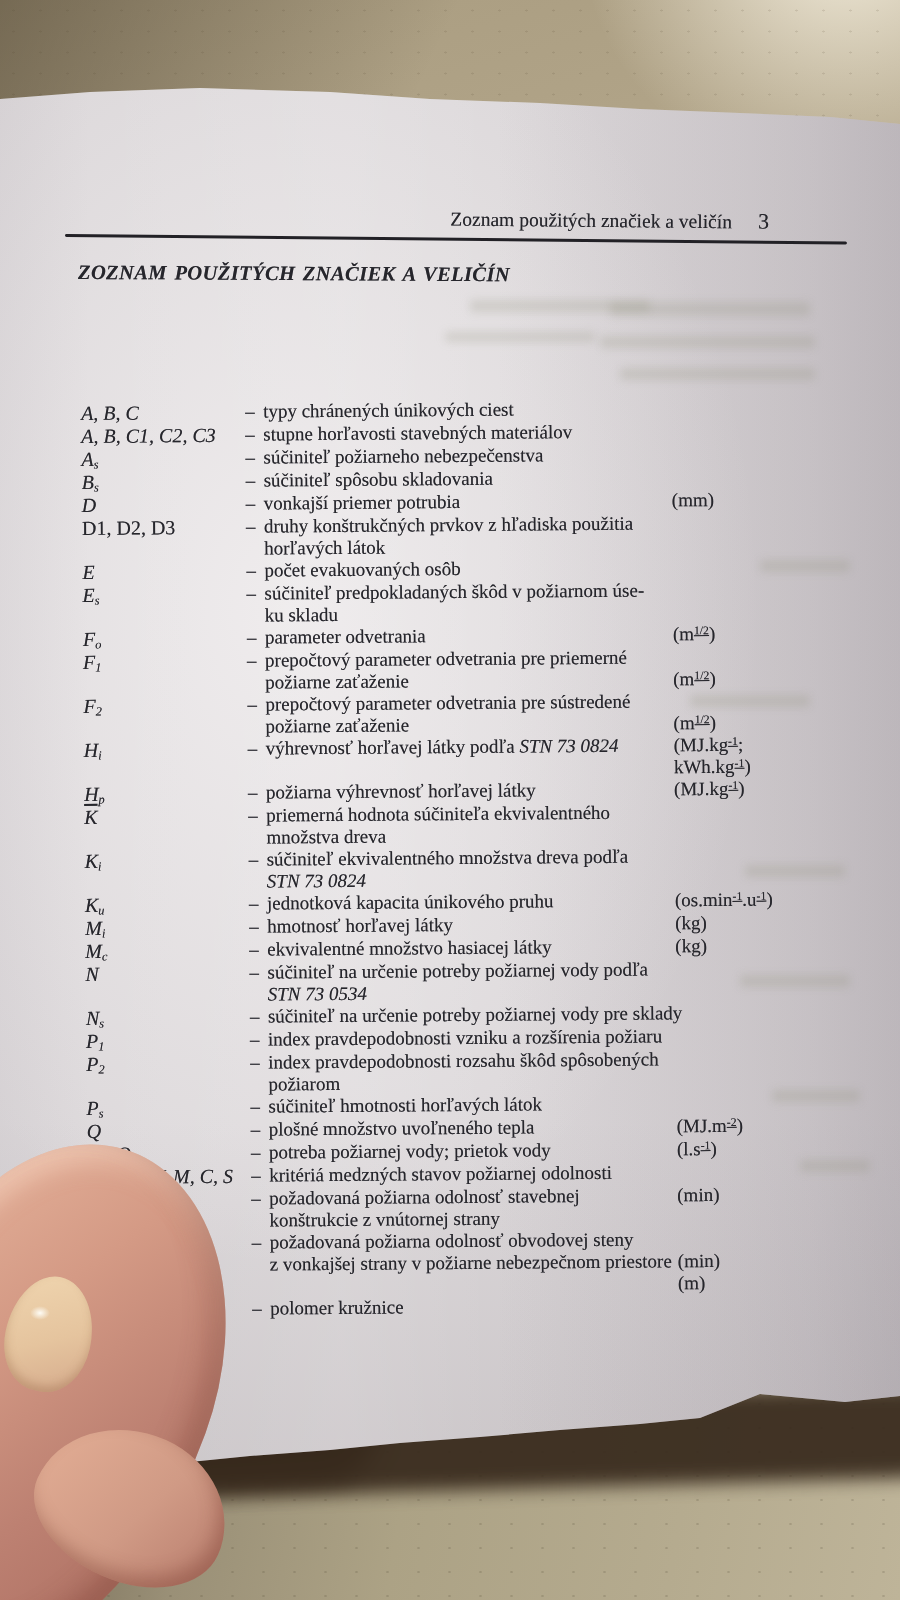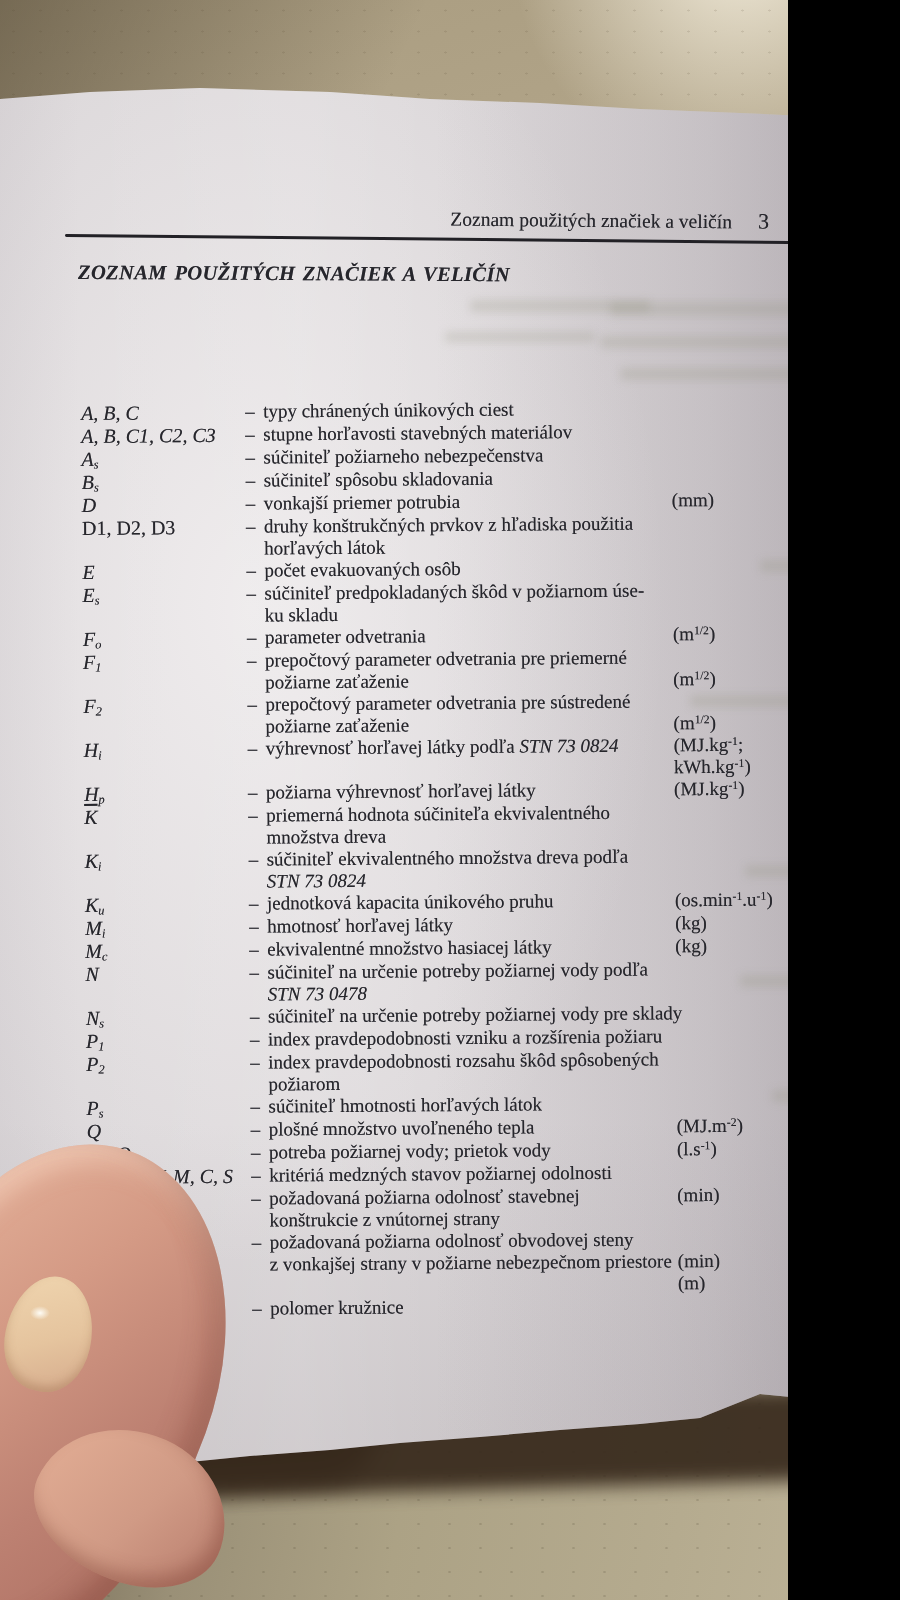--- a/index.html
+++ b/index.html
@@ -1,16 +1,16 @@
 <!DOCTYPE html>
 <html><head>
 <meta charset="utf-8">
 <style>
   html,body{margin:0;padding:0;background:#000;}
-  .scene{position:relative;width:788px;height:1600px;overflow:hidden;
+  .scene{position:relative;width:900px;height:1600px;overflow:hidden;
          font-family:"Liberation Serif","DejaVu Serif",serif;color:#26262c;}
 
   
   .table{position:absolute;inset:0;
     background:linear-gradient(165deg,#a99c80 0%,#b7aa8e 30%,#bcae93 55%,#b2a68a 100%);}
   .table:after{content:"";position:absolute;inset:0;
     background-image:radial-gradient(rgba(80,68,48,.14) 1px,transparent 1.6px);
     background-size:27px 21px;}
   .table-sheen{position:absolute;left:45%;top:-12%;width:70%;height:40%;
     background:radial-gradient(ellipse 60% 55% at 70% 20%,rgba(246,240,224,.95),rgba(246,240,224,0) 70%);}
@@ -75,21 +75,21 @@
   .entry{display:flex;align-items:flex-start;}
   .sym{width:164px;padding-left:3px;font-style:italic;font-size:20px;flex:none;}
   .sym.upright{font-style:normal;}
   .lines{flex:1;min-width:0;}
   .line{display:flex;height:22px;line-height:22px;white-space:nowrap;}
   .dash{width:18px;flex:none;}
   .txt{min-width:408px;}
   .unit{flex:none;}
   sub,sup{font-size:.62em;line-height:0;}
   sub{vertical-align:-.22em;}
-  sup{vertical-align:.5em;}
+  sup{vertical-align:.5em;text-decoration:underline;}
   .ov{text-decoration:overline;}
   .it{font-style:italic;font-family:Liberation Serif, serif;}
 
   
   .thumb-main{position:absolute;left:-112px;top:1138px;width:320px;height:520px;
     background:linear-gradient(125deg,#e7b59d 0%,#d49a85 35%,#bd8172 65%,#a96b5e 100%);
     border-radius:48% 52% 46% 54%/40% 46% 54% 60%;transform:rotate(20deg);
     box-shadow:inset -14px -10px 30px rgba(120,60,48,.45),inset 10px 12px 24px rgba(255,225,205,.55);}
   .thumb-nail{position:absolute;left:6px;top:1276px;width:86px;height:116px;
     background:linear-gradient(155deg,#f0d6b0 0%,#e5c49e 55%,#d4a98b 100%);
@@ -356,21 +356,21 @@
           <div class="entry">
             <span class="sym">N</span>
             <div class="lines">
               <div class="line">
                 <span class="dash">–</span>
                 <span class="txt">súčiniteľ na určenie potreby požiarnej vody podľa</span>
                 <span class="unit"></span>
               </div>
               <div class="line">
                 <span class="dash"></span>
-                <span class="txt"><span class="it">STN 73 0478</span></span>
+                <span class="txt"><span class="it">STN 73 0534</span></span>
                 <span class="unit"></span>
               </div>
             </div>
           </div>
           <div class="entry">
             <span class="sym">N<sub>s</sub></span>
             <div class="lines">
               <div class="line">
                 <span class="dash">–</span>
                 <span class="txt">súčiniteľ na určenie potreby požiarnej vody pre sklady</span>

